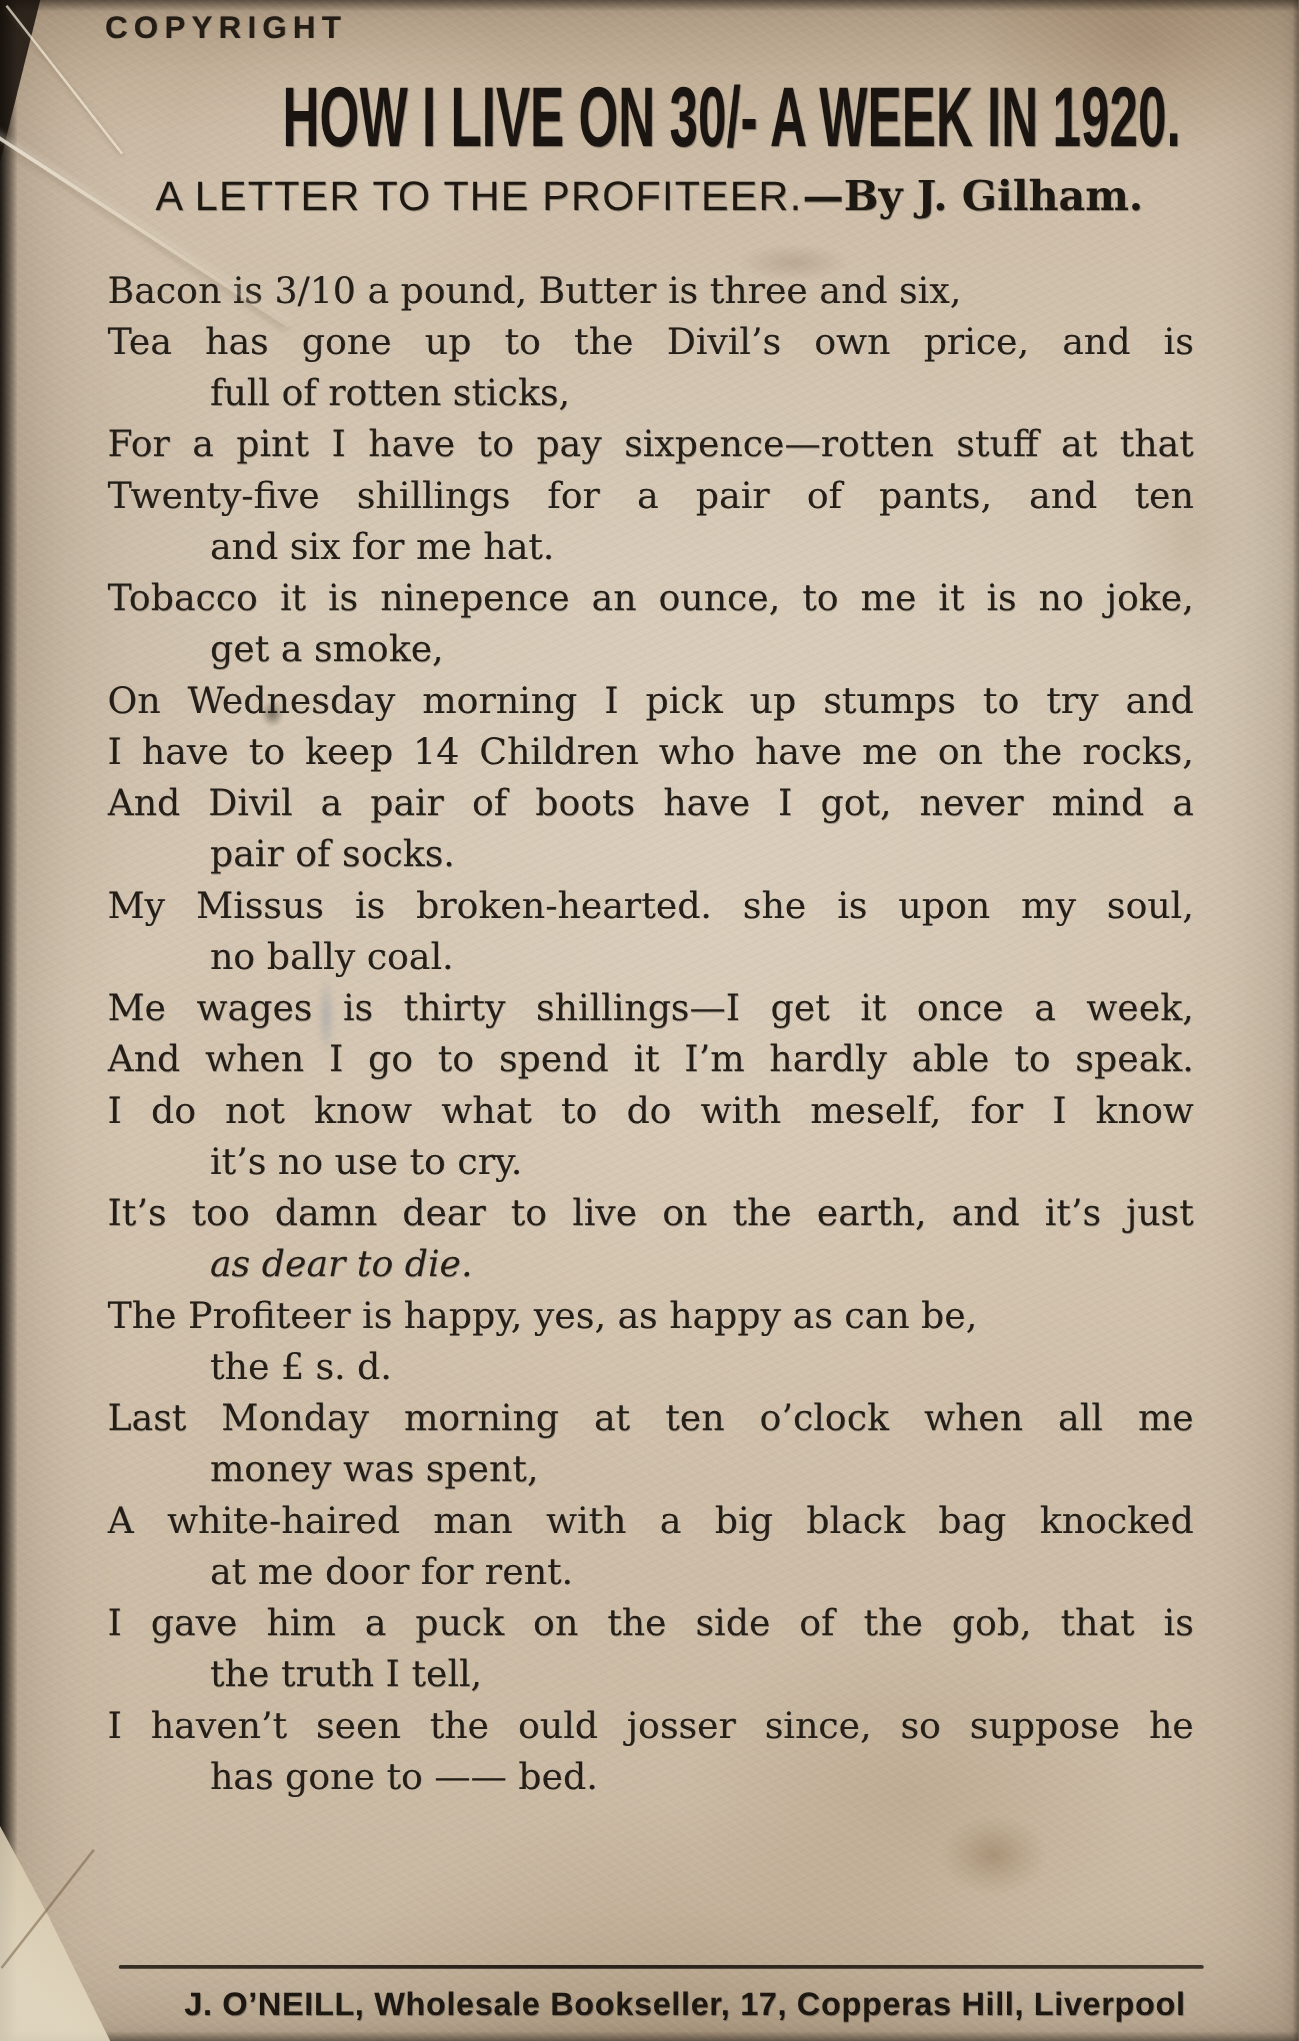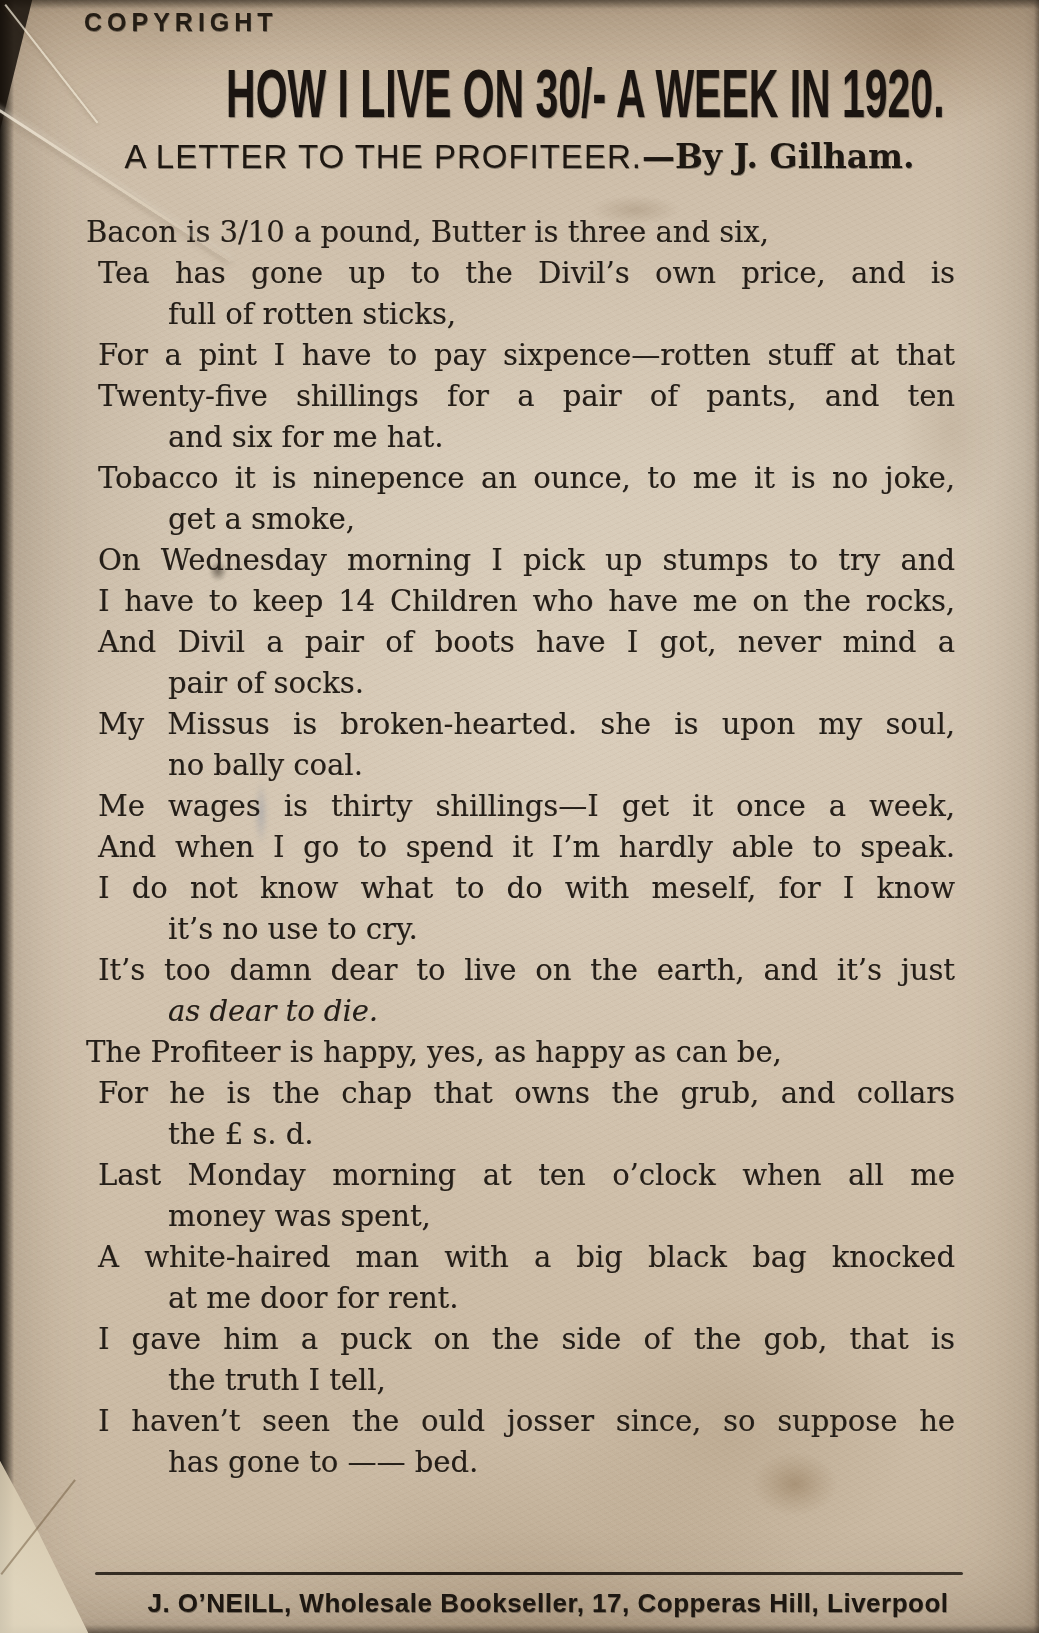--- a/index.html
+++ b/index.html
@@ -86,21 +86,21 @@
     font-family:"DejaVu Serif", serif;font-weight:700;
     font-size:33px;color:#1e1812;
     text-shadow:0.5px 0.5px 0.6px rgba(30,24,18,.4);
   }
   .poem{
     position:absolute;left:86px;top:212px;width:869px;overflow:hidden;
     color:#241e18;
     text-shadow:0.4px 0.4px 0.5px rgba(40,32,24,.35);
   }
   .vl{font-size:29px;line-height:41px;white-space:normal;}
-  .jst{text-align:justify;text-align-last:justify;white-space:nowrap;margin-left:12px;}
+  .jst{text-align:justify;text-align-last:justify;white-space:nowrap;}
   .ind{padding-left:82px;}
   .ital{font-style:italic;}
   .rule{position:absolute;left:95px;top:1572px;width:868px;height:3px;
     background:linear-gradient(90deg, rgba(38,31,23,.9), rgba(30,24,18,.95) 40%, rgba(38,31,23,.85));
     border-radius:2px;}
   .imprint{
     position:absolute;left:88px;top:1588px;width:920px;
     font-family:"Liberation Sans", sans-serif;font-weight:700;
     font-size:26px;letter-spacing:0.5px;color:#1d1711;white-space:nowrap;
     text-shadow:0.5px 0.5px 0.6px rgba(30,24,18,.4);
@@ -144,21 +144,20 @@
     <div class="vl ind">pair of socks.</div>
     <div class="vl jst">My Missus is broken-hearted. she is upon my soul,</div>
     <div class="vl ind">no bally coal.</div>
     <div class="vl jst">Me wages is thirty shillings—I get it once a week,</div>
     <div class="vl jst">And when I go to spend it I’m hardly able to speak.</div>
     <div class="vl jst">I do not know what to do with meself, for I know</div>
     <div class="vl ind">it’s no use to cry.</div>
     <div class="vl jst">It’s too damn dear to live on the earth, and it’s just</div>
     <div class="vl ind ital">as dear to die.</div>
     <div class="vl">The Profiteer is happy, yes, as happy as can be,</div>
-    <div class="vl jst">For he is the chap that owns the grub, and collars</div>
     <div class="vl ind">the £ s. d.</div>
     <div class="vl jst">Last Monday morning at ten o’clock when all me</div>
     <div class="vl ind">money was spent,</div>
     <div class="vl jst">A white-haired man with a big black bag knocked</div>
     <div class="vl ind">at me door for rent.</div>
     <div class="vl jst">I gave him a puck on the side of the gob, that is</div>
     <div class="vl ind">the truth I tell,</div>
     <div class="vl jst">I haven’t seen the ould josser since, so suppose he</div>
     <div class="vl ind">has gone to —— bed.</div>
   </div>

